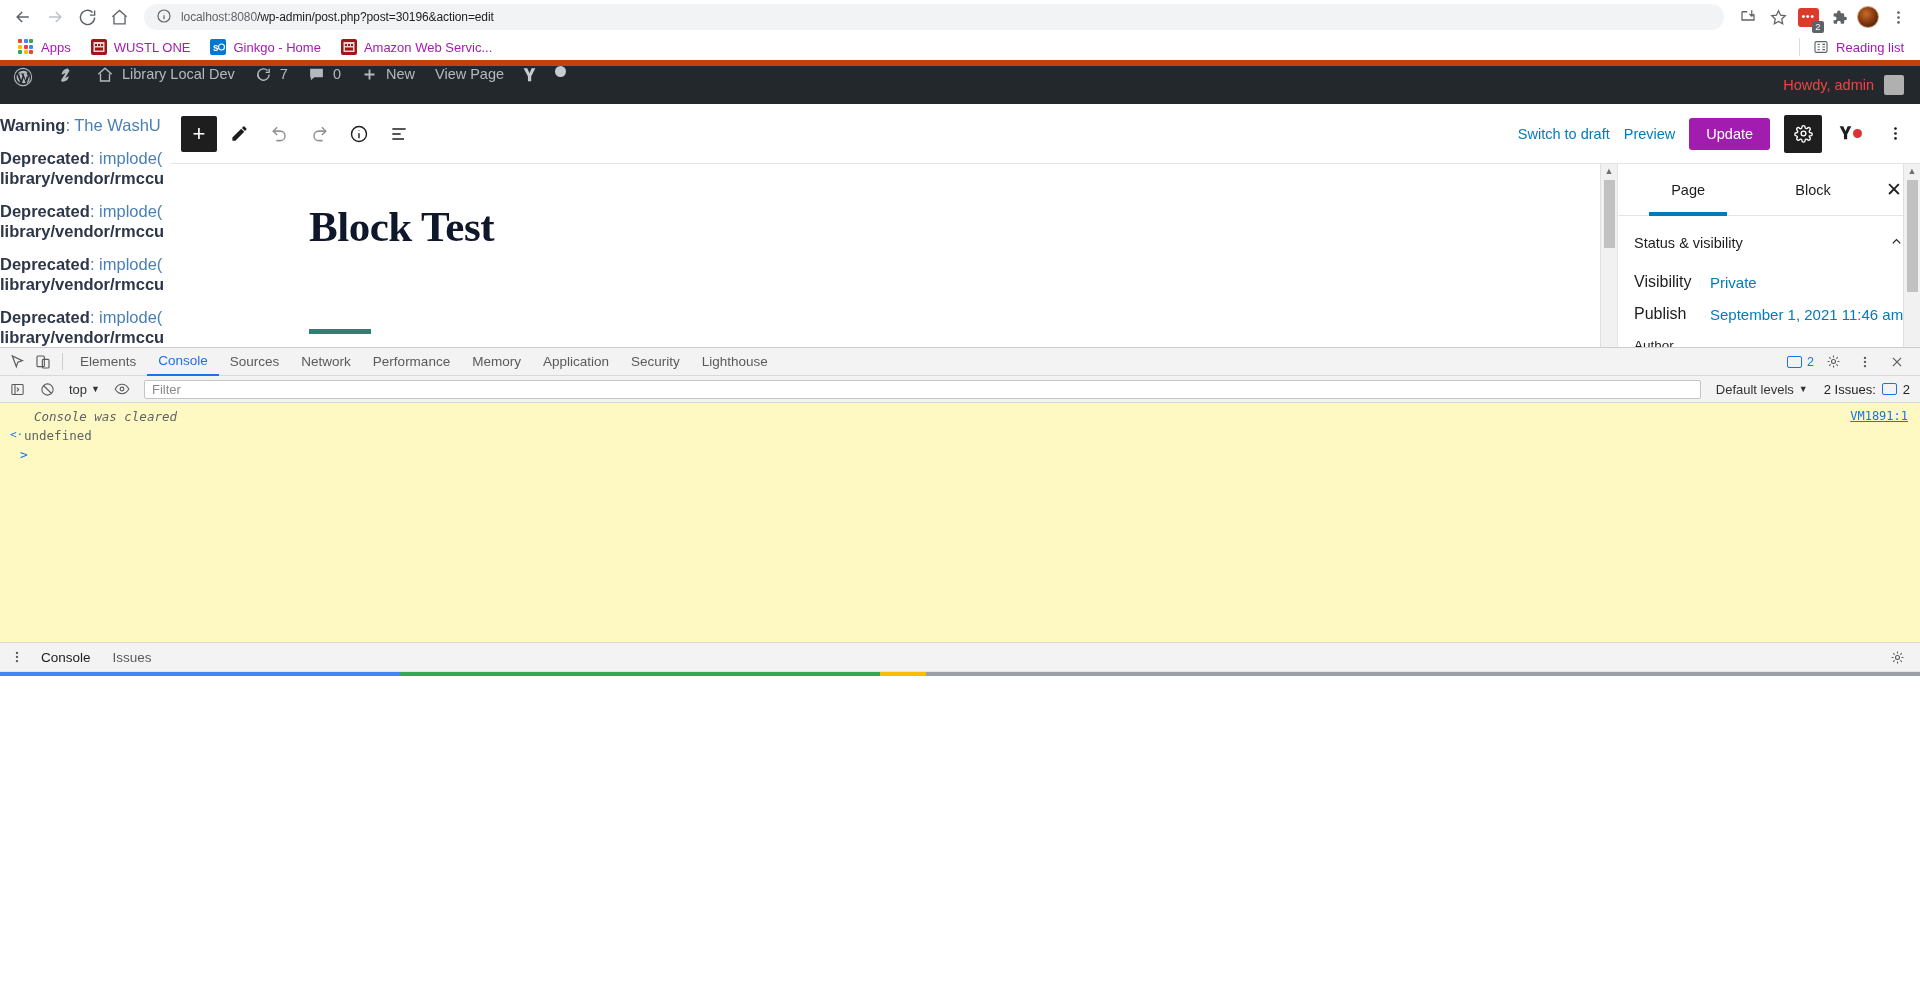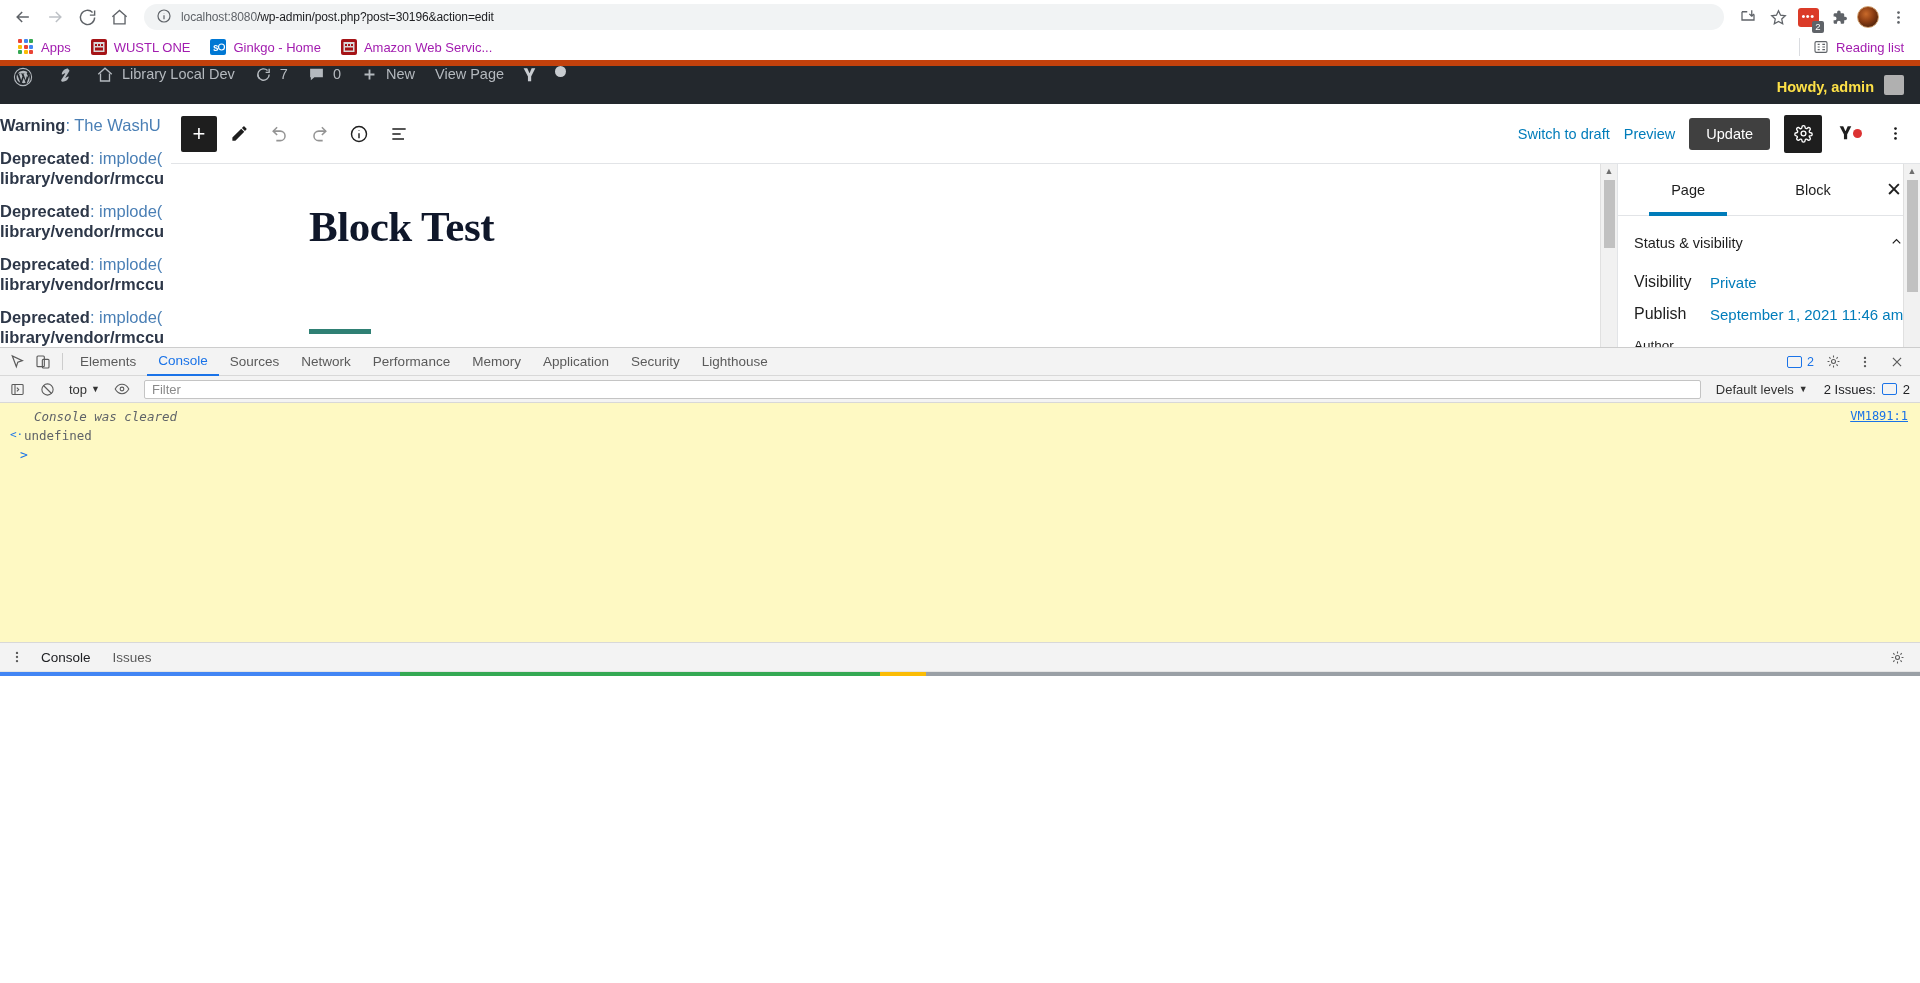--- a/index.html
+++ b/index.html
@@ -59,21 +59,21 @@
   .reading-list { margin-left: auto; display: flex; align-items: center; gap: 7px; padding-right: 6px;}
   .rl-sep { width:1px; height:18px; background:#dadce0; margin-right:6px;}
 
   
   .wp-adminbar {
     height: 38px; background: #23282d; color: #b4b9be; display: flex;
     align-items: center; font-size: 14.5px; position: relative;
   }
   .ab-item { display: flex; align-items: flex-start; gap: 8px; padding: 0 10px; height: 38px; white-space: nowrap;}
   .ab-item.logo { padding: 0 12px; }
-  .ab-right { margin-left: auto; display: flex; align-items: flex-end; gap: 10px; padding-right: 16px; color: #fde047; font-weight: bold;}
+  .ab-right { margin-left: auto; display: flex; align-items: center; gap: 10px; padding-right: 16px; color: #ef4444;}
   .ab-avatar { width: 20px; height: 20px; background: #b0b0b0; border-radius: 2px; }
   .yoast-glyph { font-weight: bold; font-size: 17px; color: #c8ccd0; }
   .ab-dot { width: 11px; height: 11px; border-radius: 50%; background: #c8ccd0; display:inline-block;}
 
   
   .body-area { position: relative; height: 583px; background: #fff; }
 
   
   .php-warnings {
     position: absolute; left: 0; top: 8px; width: 171px; height: 330px;
@@ -118,21 +118,21 @@
     display: flex; align-items: center; justify-content: center; font-size: 22px; font-weight: 300;
   }
   .gb-tool {
     width: 36px; height: 36px; display: flex; align-items: center;
     justify-content: center; color: #1e1e1e; border-radius: 2px;
   }
   .gb-tool.muted { color: #949494; }
   .hdr-right { margin-left: auto; display: flex; align-items: center; gap: 14px; }
   .link-btn { color: #007cba; font-size: 14.5px; }
   .update-btn {
-    background: #404040; color: #fff; font-size: 14.5px; border-radius: 3px;
+    background: #a21caf; color: #fff; font-size: 14.5px; border-radius: 3px;
     padding: 8px 17px; font-weight: 400;
   }
   .gear-btn {
     width: 38px; height: 38px; background: #1e1e1e; color: #fff;
     display: flex; align-items: center; justify-content: center; border-radius: 2px;
   }
   .yoast-btn { display: flex; align-items: center; gap: 2px; padding: 0 4px;}
   .yoast-dot { width: 9px; height: 9px; border-radius: 50%; background: #dc3232; }
   .kebab { width: 30px; display:flex; align-items:center; justify-content:center; color:#1e1e1e; font-size: 20px;}
 

